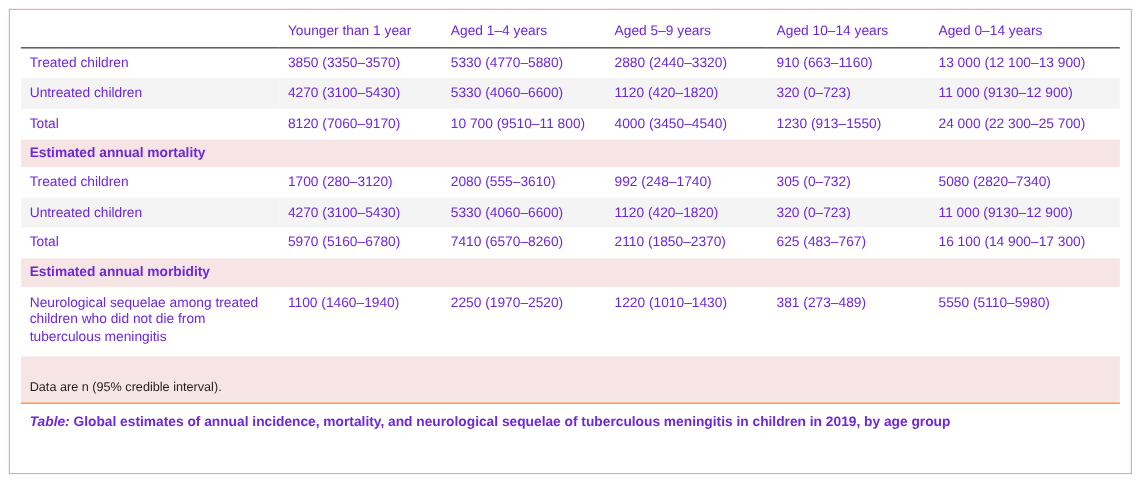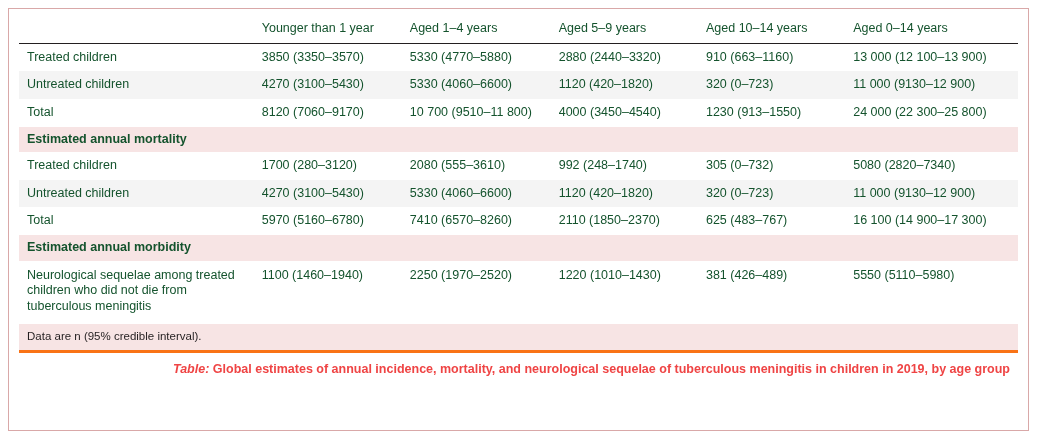--- a/index.html
+++ b/index.html
@@ -20,21 +20,21 @@
     margin: 8px;
     border: 1px solid #d9a8a8;
     background: #ffffff;
     box-sizing: border-box;
     padding: 6px 10px 6px 10px;
   }
   table.data {
     width: 100%;
     border-collapse: collapse;
     font-size: 12.5px;
-    color: #14532d;
+    color: #6d28d9;
   }
   table.data th, table.data td {
     text-align: left;
     vertical-align: top;
     padding: 6px 6px 6px 8px;
     font-weight: normal;
     line-height: 1.25;
   }
   thead th {
     font-weight: bold;
@@ -63,31 +63,30 @@
     margin-left: 16px;
   }
   tr.tall td {
     padding-top: 7px;
     padding-bottom: 9px;
     margin-left: 33px;
   }
   .footnote {
     font-size: 11.5px;
     color: #231f20;
-    padding: 6px 8px 8px 8px;
+    padding: 22px 8px 8px 8px;
     background: #f7e4e4;
   }
   .caption-wrap {
-    border-top: 3px solid #f97316;
+    border-top: 1px solid #f97316;
     margin-top: 0;
     padding: 9px 8px 4px 8px;
     font-size: 12.5px;
-    color: #ef4444;
+    color: #6d28d9;
     font-weight: bold;
-    text-align: right;
   }
   .caption-wrap .cap-label {
     font-style: italic;
     font-weight: bold;
   }
   .cell-nowrap { white-space: nowrap; }
 </style>
 </head>
 <body>
 
@@ -129,21 +128,21 @@
         <td class="cell-nowrap">1120 (420–1820)</td>
         <td class="cell-nowrap">320 (0–723)</td>
         <td class="cell-nowrap">11 000 (9130–12 900)</td>
       </tr>
       <tr class="data-row">
         <td>Total</td>
         <td class="cell-nowrap">8120 (7060–9170)</td>
         <td class="cell-nowrap">10 700 (9510–11 800)</td>
         <td class="cell-nowrap">4000 (3450–4540)</td>
         <td class="cell-nowrap">1230 (913–1550)</td>
-        <td class="cell-nowrap">24 000 (22 300–25 800)</td>
+        <td class="cell-nowrap">24 000 (22 300–25 700)</td>
       </tr>
 
       <tr class="section-row">
         <td colspan="6">Estimated annual mortality</td>
       </tr>
       <tr class="data-row">
         <td>Treated children</td>
         <td class="cell-nowrap">1700 (280–3120)</td>
         <td class="cell-nowrap">2080 (555–3610)</td>
         <td class="cell-nowrap">992 (248–1740)</td>
@@ -168,21 +167,21 @@
       </tr>
 
       <tr class="section-row">
         <td colspan="6">Estimated annual morbidity</td>
       </tr>
       <tr class="data-row tall">
         <td>Neurological sequelae among treated children who did not die from tuberculous meningitis</td>
         <td class="cell-nowrap">1100 (1460–1940)</td>
         <td class="cell-nowrap">2250 (1970–2520)</td>
         <td class="cell-nowrap">1220 (1010–1430)</td>
-        <td class="cell-nowrap">381 (426–489)</td>
+        <td class="cell-nowrap">381 (273–489)</td>
         <td class="cell-nowrap">5550 (5110–5980)</td>
       </tr>
     </tbody>
   </table>
 
   <div class="footnote">Data are n (95% credible interval).</div>
 
   <div class="caption-wrap">
     <span class="cap-label">Table:</span><span> Global estimates of annual incidence, mortality, and neurological sequelae of tuberculous meningitis in children in 2019, by age group</span>
   </div>

